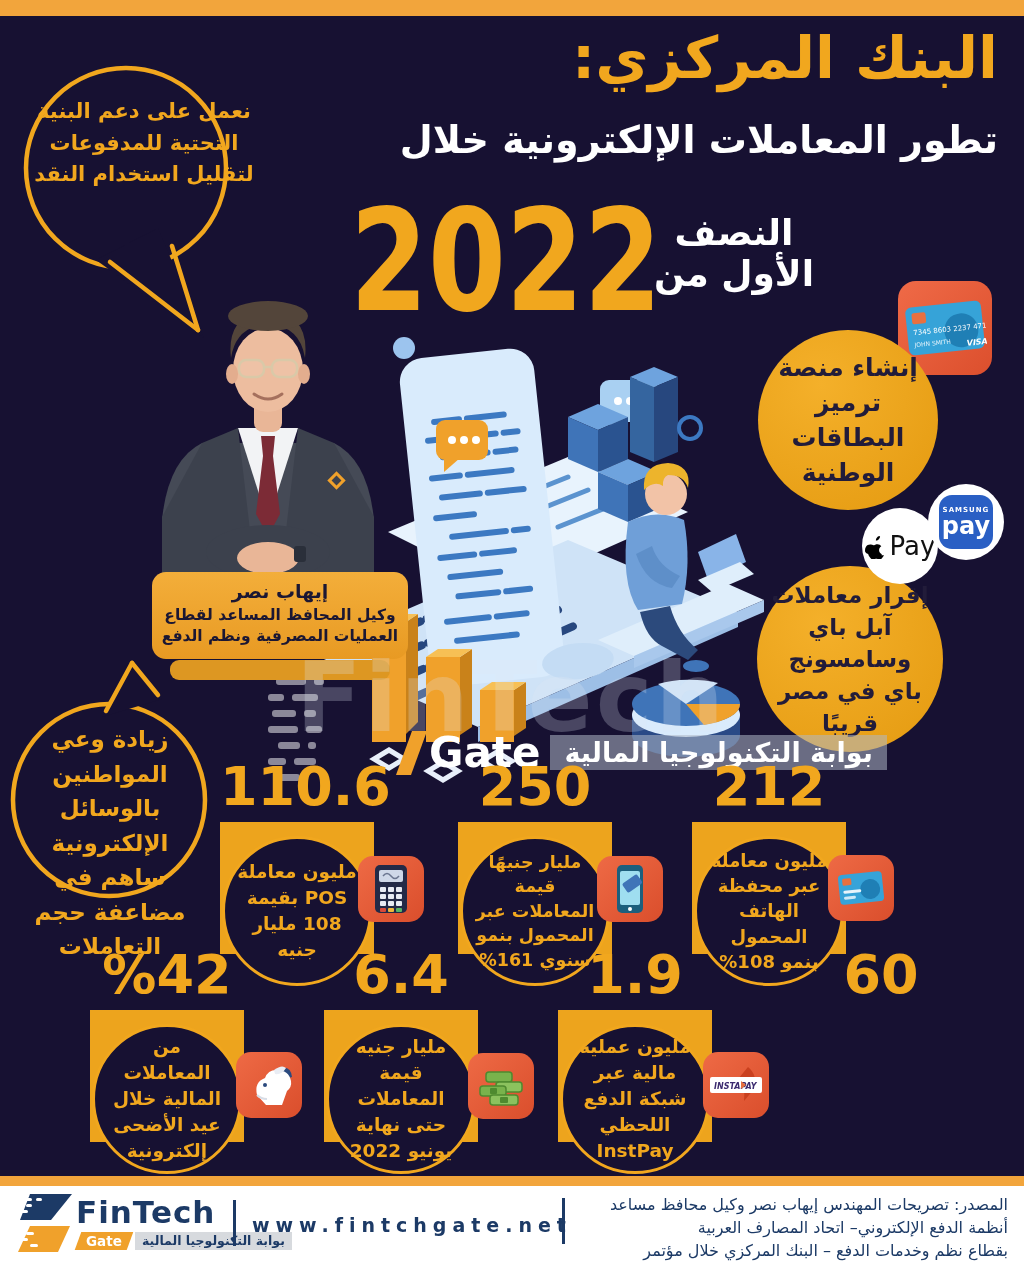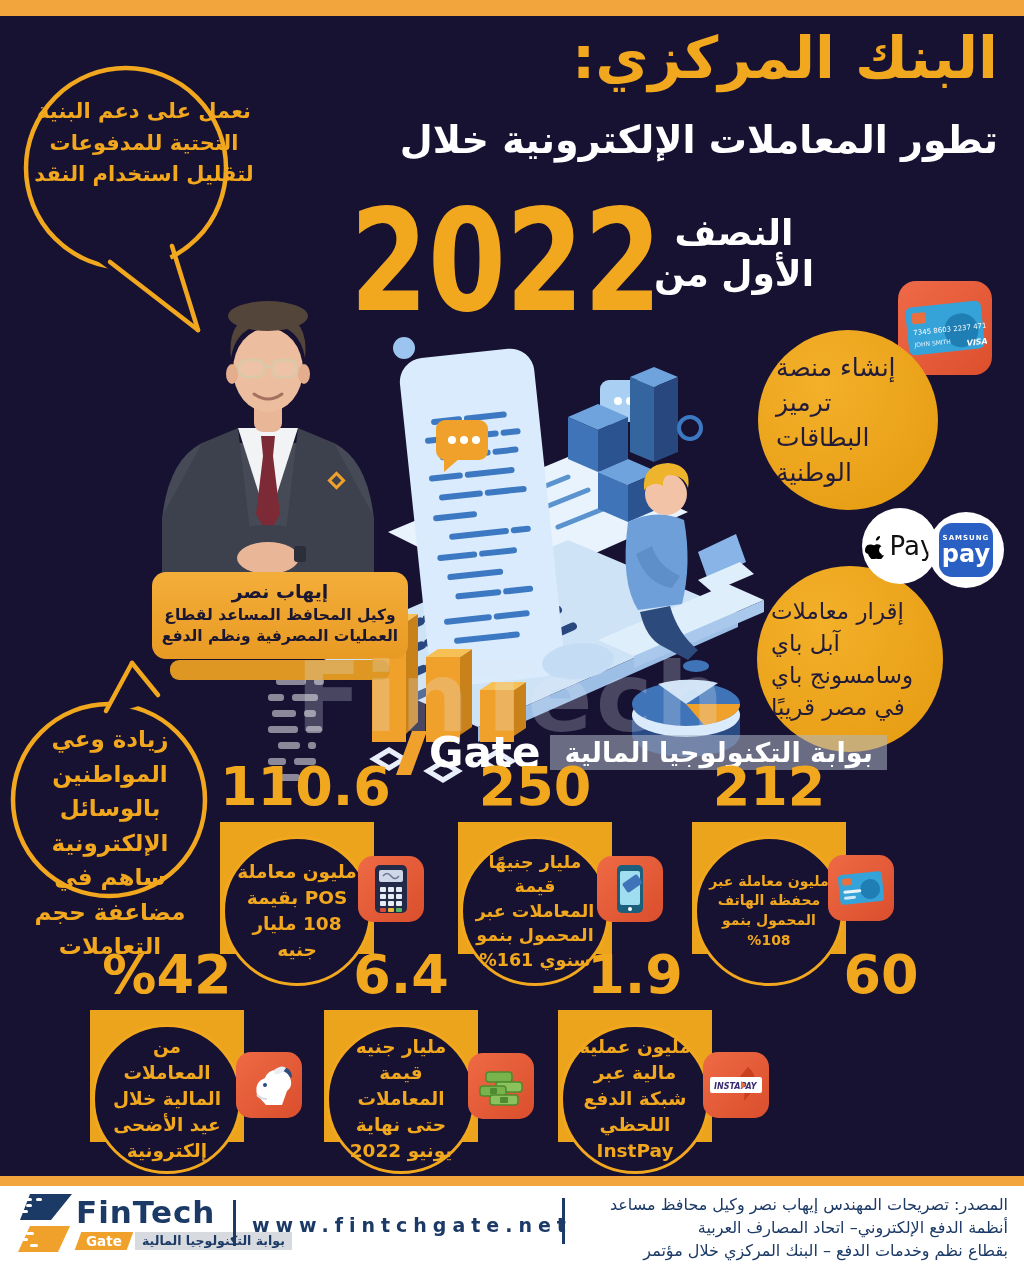--- a/index.html
+++ b/index.html
@@ -26,26 +26,26 @@
   .deco-dot{position:absolute;left:396px;top:346px;width:12px;height:12px;border-radius:50%;background:#9cc4ee;z-index:3;}
   
   .illu{position:absolute;left:268px;top:322px;z-index:1;}
   .wm-brand{position:absolute;left:296px;top:642px;font-size:96px;font-weight:bold;letter-spacing:3px;color:rgba(224,232,244,0.25);z-index:3;pointer-events:none;}
   .wm-row{position:absolute;left:404px;top:728px;display:flex;align-items:center;gap:10px;z-index:3;}
   .wm-slash{width:15px;height:44px;background:#f0a12b;transform:skewX(-20deg);}
   .wm-gate{font-size:42px;font-weight:bold;color:#ffffff;}
   .wm-tag{background:rgba(175,184,198,0.55);padding:2px 14px;font-size:27px;font-weight:bold;color:#ffffff;direction:rtl;}
   
   .card-tile{position:absolute;left:898px;top:281px;width:94px;height:94px;border-radius:18px;background:linear-gradient(135deg,#ef6a47,#dc4f2d);z-index:2;display:flex;align-items:center;justify-content:center;}
-  .hl{position:absolute;border-radius:50%;background:radial-gradient(circle at 35% 30%,#f4b02a,#e49a10);display:flex;align-items:center;justify-content:center;text-align:left;direction:rtl;color:#221c3a;font-weight:normal;z-index:2;}
+  .hl{position:absolute;border-radius:50%;background:radial-gradient(circle at 35% 30%,#f4b02a,#e49a10);display:flex;align-items:center;justify-content:center;text-align:center;direction:rtl;color:#221c3a;font-weight:bold;z-index:2;}
   .hl1{left:758px;top:330px;width:180px;height:180px;font-size:25px;line-height:1.4;padding:0 18px;}
   .hl2{left:757px;top:566px;width:186px;height:186px;font-size:23px;line-height:1.4;padding:0 14px;}
   .paycirc{position:absolute;width:76px;height:76px;border-radius:50%;background:#ffffff;display:flex;align-items:center;justify-content:center;}
   .apple{left:862px;top:508px;z-index:3;gap:4px;}
-  .samsung{left:928px;top:512px;z-index:4;}
+  .samsung{left:928px;top:484px;z-index:4;}
   .apple-pay-word{font-size:26px;color:#111;font-weight:500;}
   .spay-box{width:54px;height:54px;border-radius:13px;background:#2a5fc4;display:flex;flex-direction:column;align-items:center;justify-content:center;line-height:1;}
   .spay-top{font-size:7px;color:#fff;font-weight:bold;letter-spacing:1px;}
   .spay-main{font-size:24px;color:#fff;font-weight:bold;}
   
   .stat{position:absolute;width:154px;z-index:4;}
   .stat .num{text-align:center;font-size:54px;font-weight:bold;color:#f1a71e;line-height:1;direction:ltr;}
   .stat .sq{position:relative;margin-top:8px;width:154px;height:132px;background:#eda41d;}
   .stat .circ{position:absolute;left:2px;top:14px;width:150px;height:150px;border-radius:50%;background:#171132;border:3px solid #f1a71e;display:flex;align-items:center;justify-content:center;text-align:center;color:#f1a71e;font-weight:bold;font-size:18.5px;line-height:1.4;padding:10px 12px;direction:rtl;}
   .tile{position:absolute;width:66px;height:66px;border-radius:15px;background:linear-gradient(135deg,#ee6a45,#da4e2c);display:flex;align-items:center;justify-content:center;z-index:5;}
@@ -314,21 +314,21 @@
           <rect x="12" y="8" width="20" height="34" rx="2" fill="#9fdef0"></rect>
           <rect x="15" y="15" width="18" height="11" rx="2" fill="#3f74b8" transform="rotate(-35 24 20)"></rect>
           <circle cx="22" cy="46" r="2" fill="#fff"></circle>
         </svg>
       </div>
     </div>
   </div>
   <div class="stat" style="left:692px;top:760px;">
     <div class="num">212</div>
     <div class="sq">
-      <div class="circ" style="font-size:14px;">مليون معاملة عبر محفظة الهاتف المحمول بنمو 108%</div>
+      <div class="circ" style="font-size:18px;">مليون معاملة عبر محفظة الهاتف المحمول بنمو 108%</div>
       <div class="tile" style="left:136px;top:33px;">
         <svg width="50" height="40" viewBox="0 0 50 40">
           <g transform="rotate(-6 25 20)">
             <rect x="3" y="5" width="44" height="30" rx="4" fill="#36a3d8"></rect>
             <circle cx="34" cy="22" r="10" fill="#1f7fb5"></circle>
             <rect x="7" y="9" width="9" height="7" rx="1.5" fill="#e8703f"></rect>
             <rect x="7" y="21" width="18" height="3" rx="1.5" fill="#e8f4fb"></rect>
             <rect x="7" y="27" width="12" height="3" rx="1.5" fill="#cfe9f6"></rect>
           </g>
         </svg>

